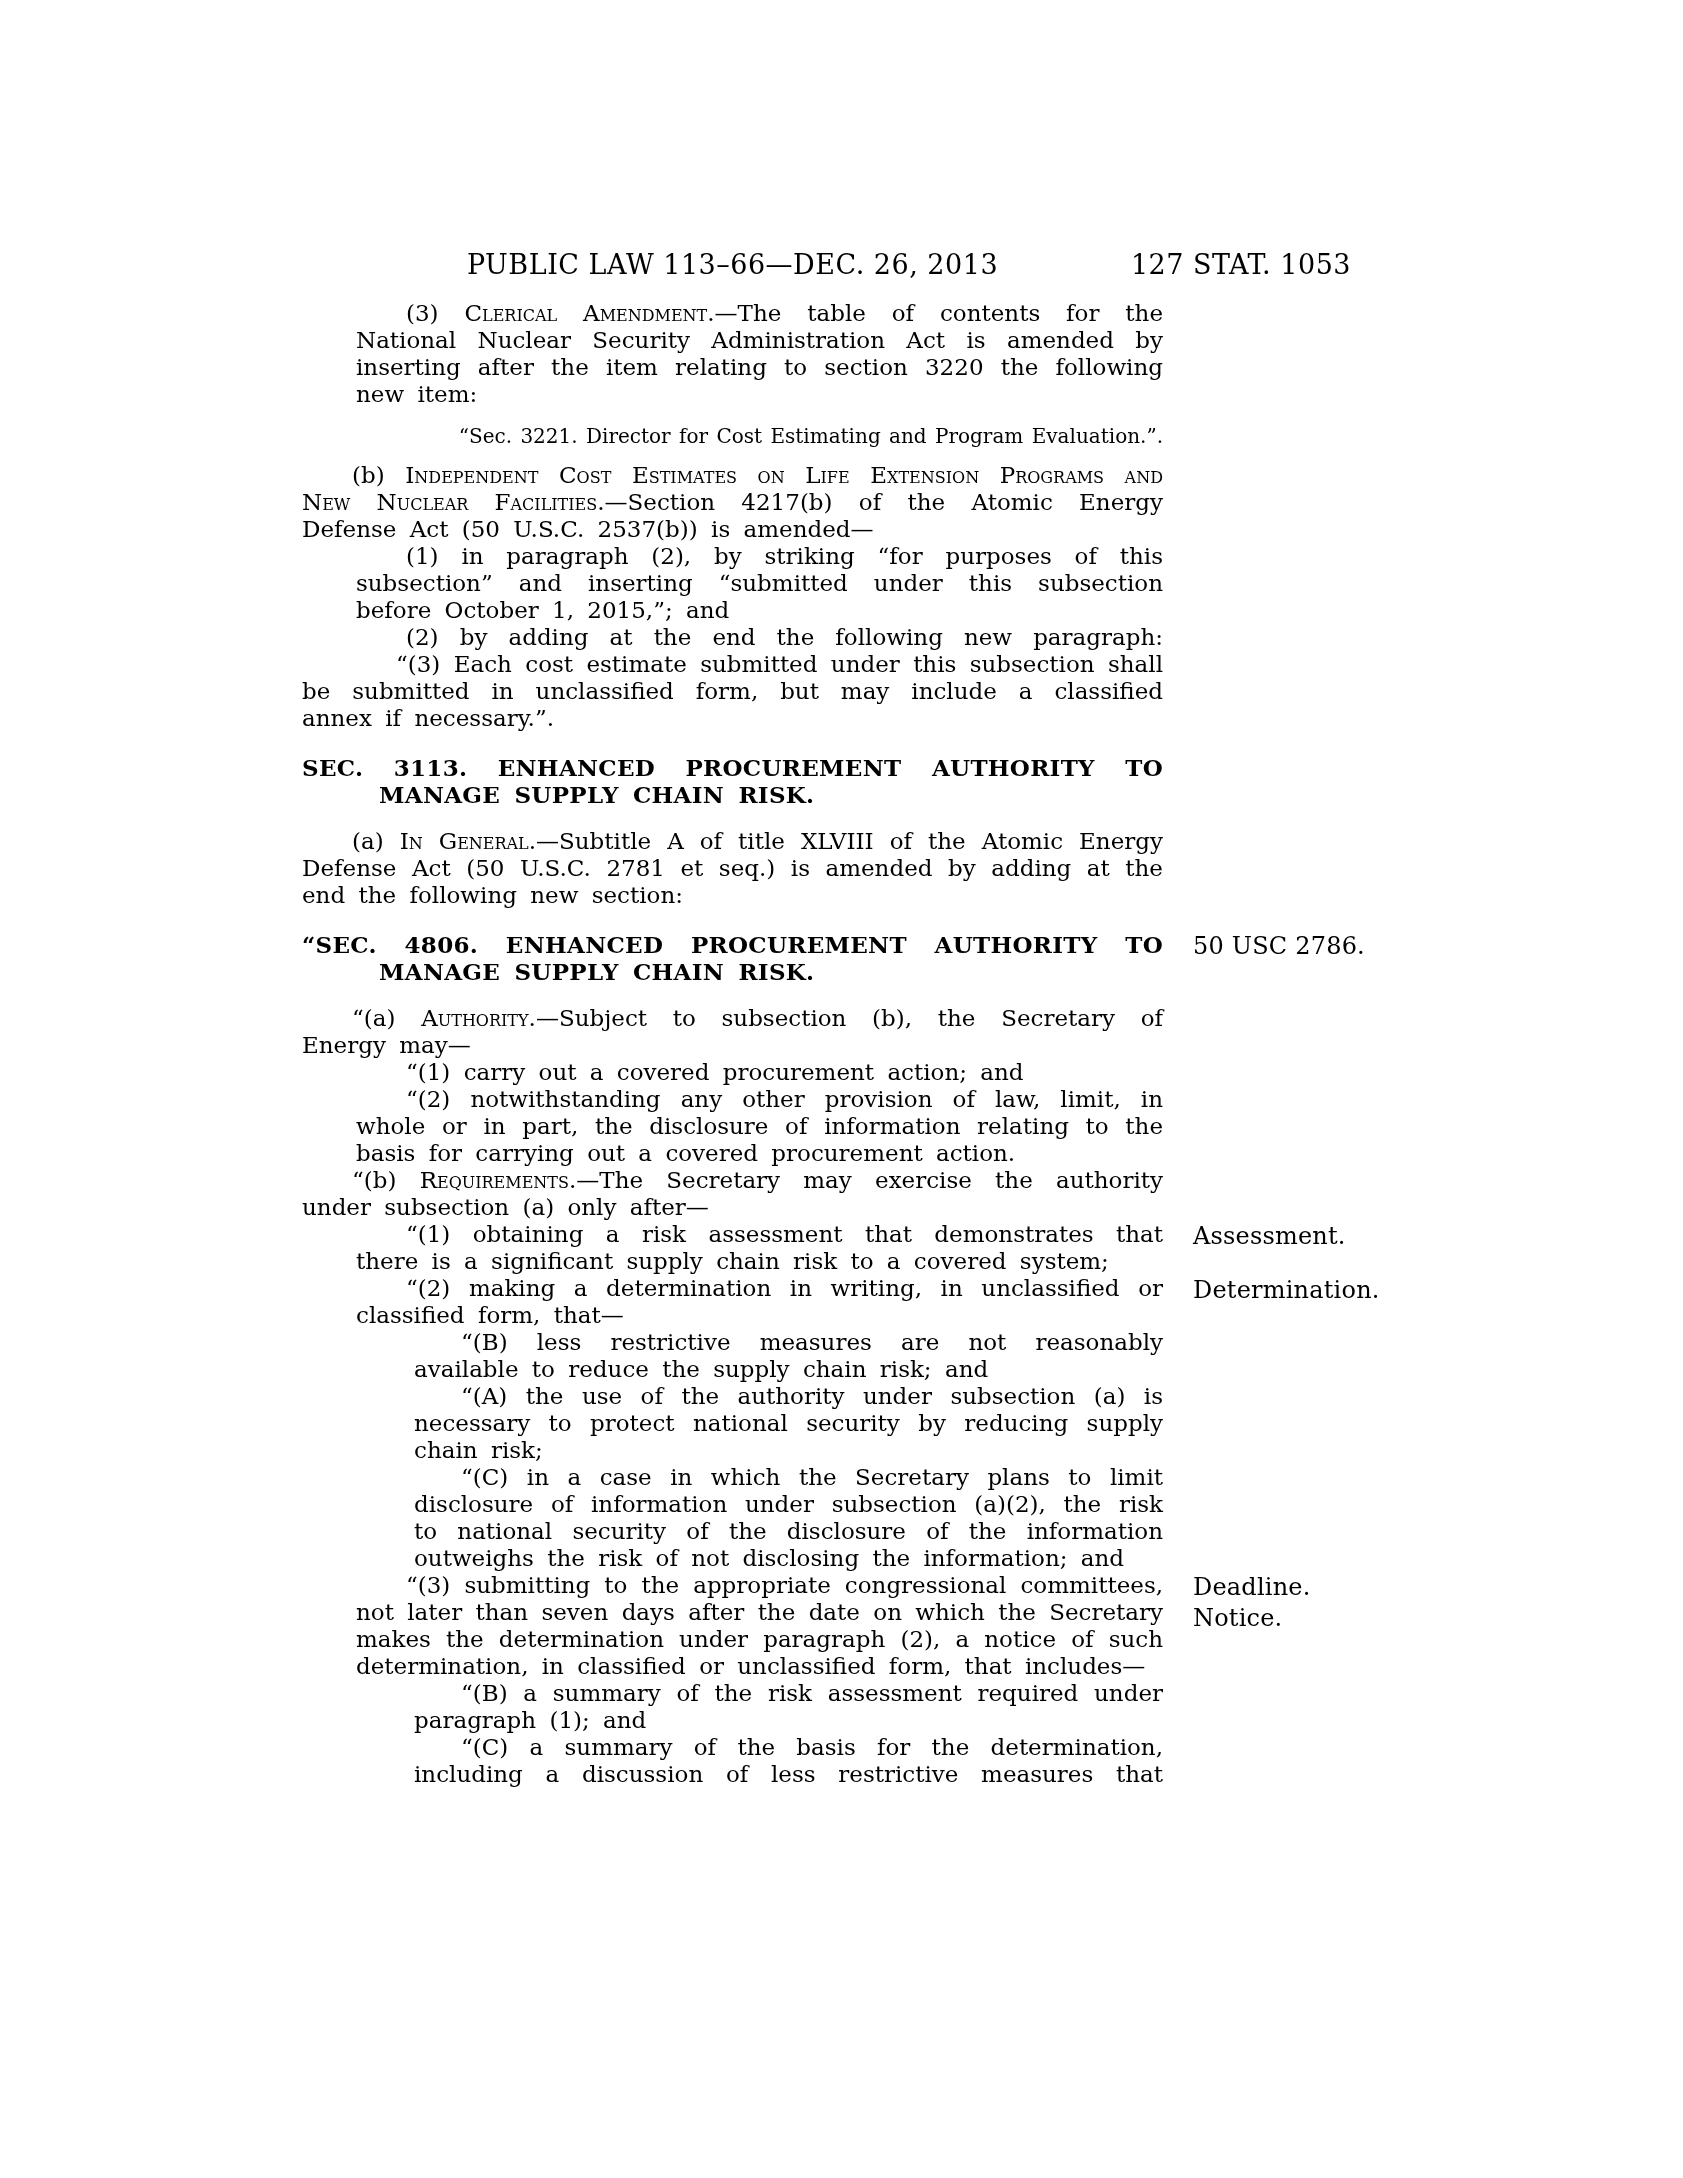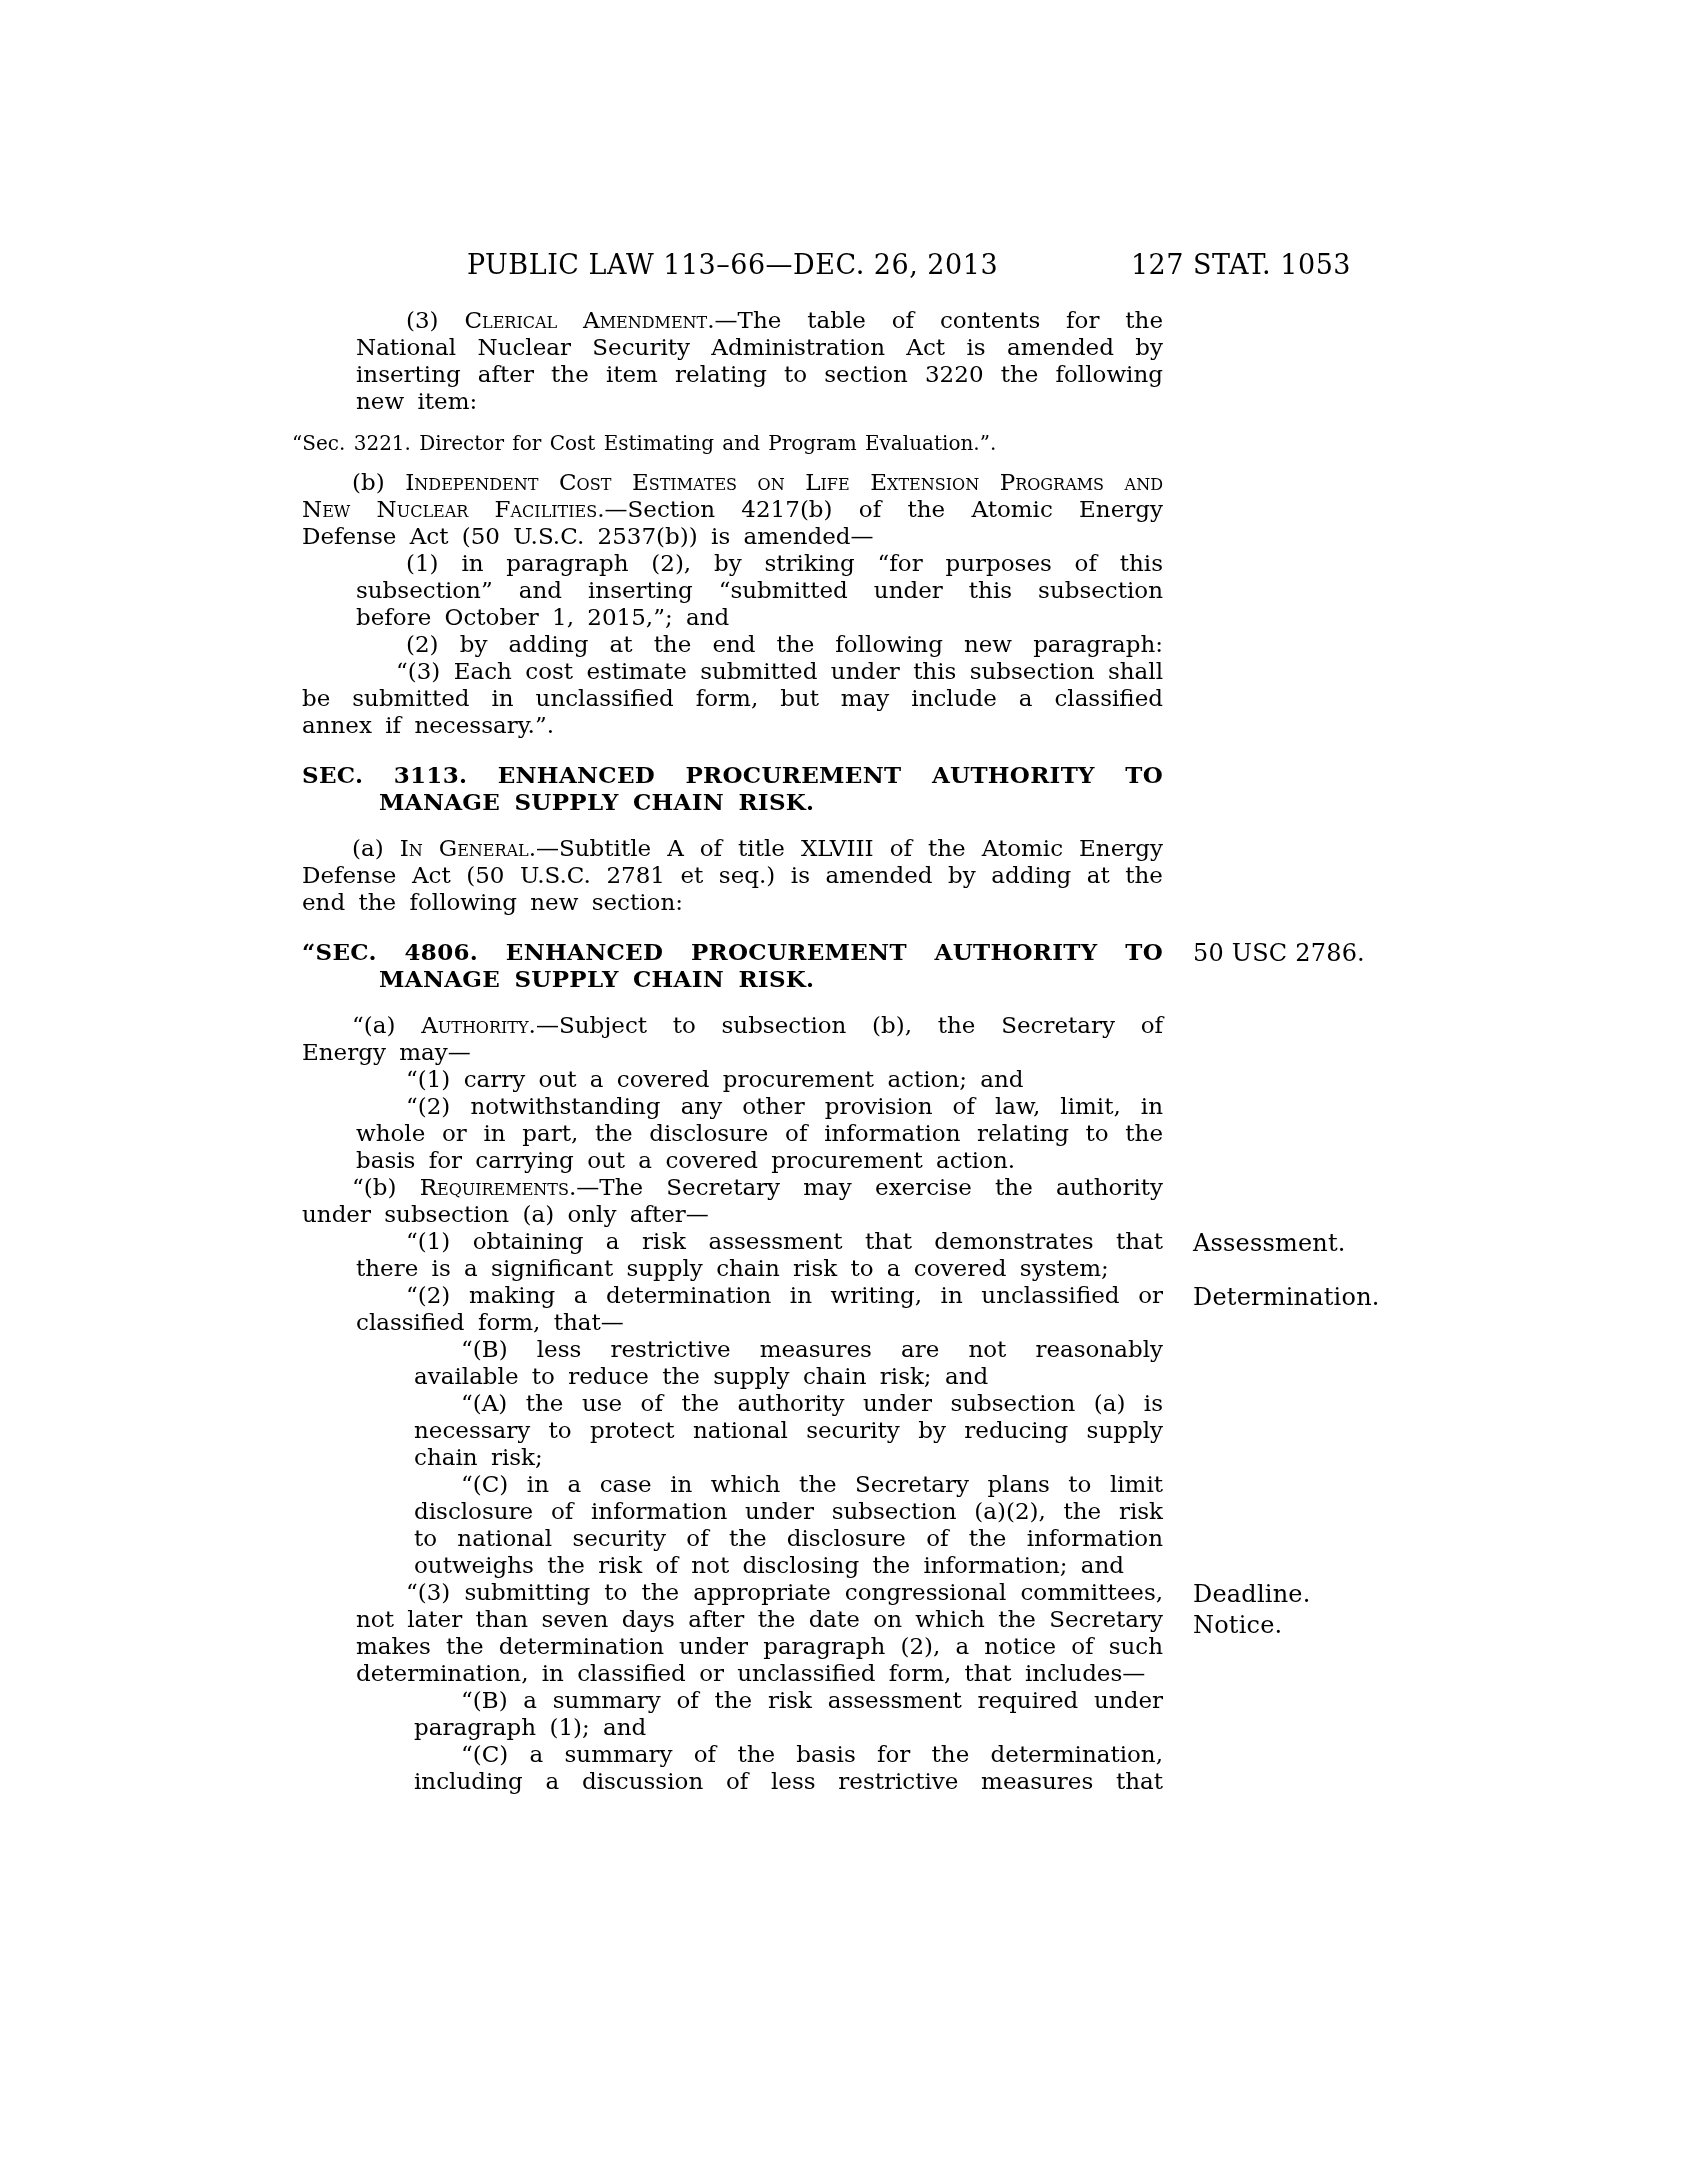--- a/index.html
+++ b/index.html
@@ -32,38 +32,38 @@
   }
   .hdr-stat {
     position: absolute;
     right: 0;
     top: 0;
     letter-spacing: 0.5px;
   }
   .col {
     position: absolute;
     left: 302px;
-    top: 307px;
+    top: 300px;
     width: 861px;
     font-size: 23px;
     line-height: 27px;
     text-align: justify;
     word-spacing: 6px;
   }
   .col p { margin: 0; position: relative; }
   .lvl0 { text-indent: 50px; }
   .lvl1 { padding-left: 54px; text-indent: 50px; }
   .lvl2 { padding-left: 112px; text-indent: 47px; }
   .pq   { text-indent: 94px; }
   .cont { text-align-last: justify; }
   .toc {
     font-size: 20px;
     line-height: 24px;
     margin: 16px 0 14px 0 !important;
-    text-align: left;
+    text-align: right;
     word-spacing: 2px;
     text-indent: -10px;
   }
   .sec-head {
     font-weight: bold;
     padding-left: 77px;
     text-indent: -77px;
     margin: 22px 0 20px 0 !important;
     letter-spacing: 0.3px;
   }

